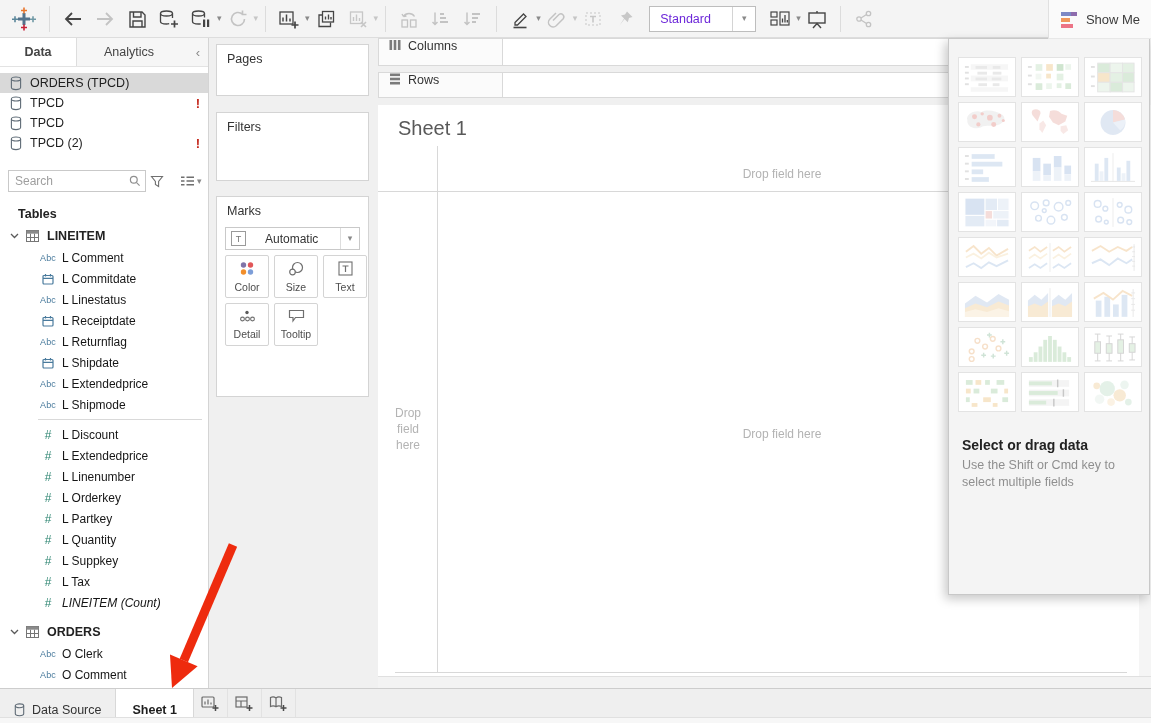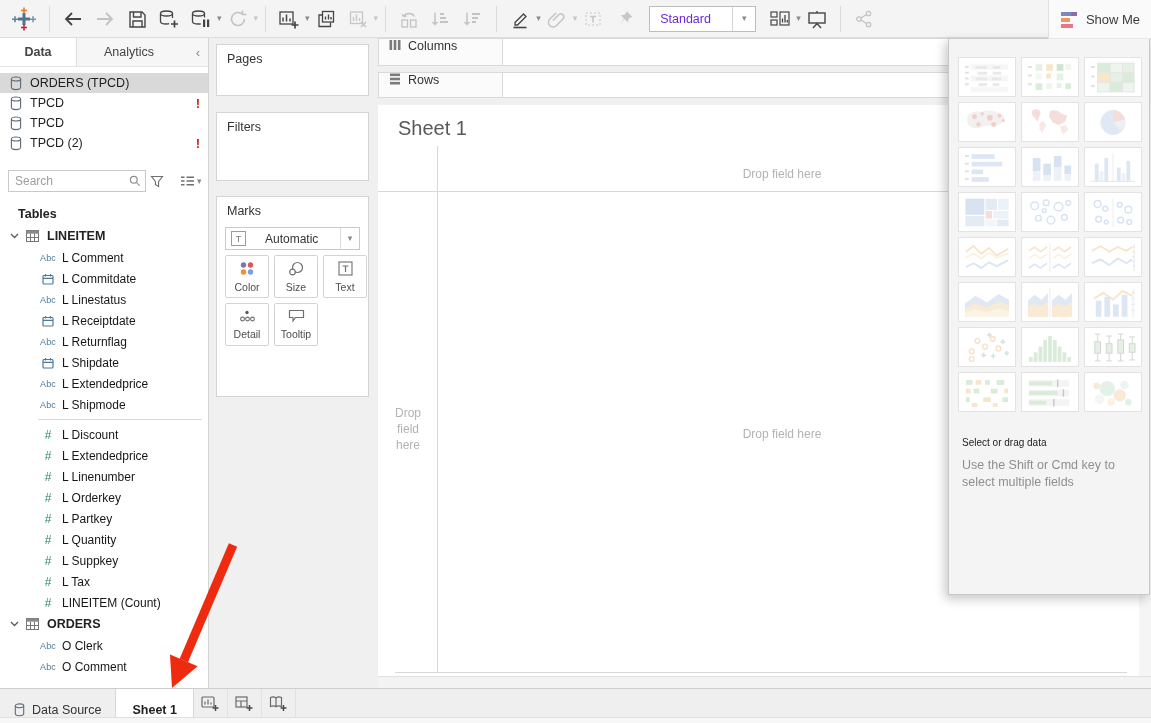--- a/index.html
+++ b/index.html
@@ -49,21 +49,21 @@
   .vsep{width:1px;height:16px;background:#ddd;margin:0 4px}
   .tables-label{font-weight:bold;font-size:12.5px;color:#222;margin:14px 0 0 18px;height:18px}
   .tbl-head{display:flex;align-items:center;height:22px;padding-left:8px;cursor:pointer}
   .tbl-head .tname{font-weight:bold;font-size:12.5px;color:#222;margin-left:8px}
   .tbl-head .chev{width:12px;display:flex;justify-content:center}
   .frow{display:flex;align-items:center;height:21px;padding-left:36px;cursor:pointer}
   .fi{width:24px;display:flex;justify-content:center;align-items:center;flex:none}
   .abc{color:#4a7b9d;font-size:9px;letter-spacing:.2px}
   .num{color:#2d8571;font-size:12px}
   .fl{margin-left:2px;color:#161616;font-size:12px;white-space:nowrap}
-  .fl.it{}
+  .fl.it{font-style:italic}
   .fdivider{height:1px;background:#d9d9d9;margin:4px 6px 4px 38px}
 
   
   .card{position:absolute;left:216px;width:153px;background:#fff;border:1px solid #d4d4d4;box-sizing:border-box}
   .card-label{font-size:12.5px;color:#333;padding:7px 0 0 10px}
   #marks-dd{position:absolute;left:8px;top:30px;right:8px;height:21px;border:1px solid #c9c9c9;
             background:#fff;display:flex;align-items:center;cursor:pointer}
   #marks-dd .dd-label{margin-left:19px;font-size:12px;color:#333;flex:1}
   #marks-dd .dd-caret{width:18px;height:100%;border-left:1px solid #ddd;display:flex;align-items:center;justify-content:center}
   .tbox{width:13px;height:13px;border:1px solid #9a9a9a;color:#777;font-size:9px;display:flex;
@@ -85,21 +85,21 @@
   #vscroll{left:1139px;top:105px;width:12px;height:571px;background:#f5f5f5}
   #hscroll{left:378px;top:676px;width:773px;height:12px;background:#f3f3f3;border-top:1px solid #e0e0e0;box-sizing:border-box}
 
   
   #showme-panel{left:948px;top:38px;width:202px;height:557px;background:#f4f4f4;border:1px solid #c8c8c8;
                 box-sizing:border-box;box-shadow:-3px 4px 10px rgba(0,0,0,.22);z-index:10}
   .sm-grid{position:absolute;left:9px;top:18px;display:grid;grid-template-columns:repeat(3,58px);gap:5px}
   .sm-cell{width:58px;height:40px;background:#fff;border:1px solid #e3e3e3;box-sizing:border-box;
            display:flex;align-items:center;justify-content:center;cursor:pointer}
   .sm-cell svg{opacity:.55}
-  #sm-title{position:absolute;left:13px;top:398px;font-weight:normal;font-size:10px;color:#222}
+  #sm-title{position:absolute;left:13px;top:398px;font-weight:bold;font-size:14px;color:#222}
   #sm-hint{position:absolute;left:13px;top:418px;width:172px;color:#8f8f8f;font-size:12.5px;line-height:17px}
 
   
   #bottombar{left:0;top:688px;width:1151px;height:29px;background:#efefef;border-top:1px solid #cdcdcd;
              box-sizing:border-box;display:flex;align-items:stretch}
   #statusbar{left:0;top:717px;width:1151px;height:6px;background:#f7f7f7;border-top:1px solid #e0e0e0;box-sizing:border-box}
   .bb-tab{display:flex;align-items:flex-end;gap:7px;padding:0 14px;border-right:1px solid #d8d8d8;
           font-size:12.5px;color:#333;cursor:pointer}
   .bb-tab.active{background:#fff;font-weight:bold;color:#1e1e1e;padding:0 16px}
   .bb-btn{width:34px;display:flex;align-items:center;justify-content:center;border-right:1px solid #e2e2e2;
@@ -427,21 +427,21 @@
     </div>
   <div class="frow">
       <span class="fi num">#</span>
       <span class="fl">L Tax</span>
     </div>
   <div class="frow">
       <span class="fi num">#</span>
       <span class="fl it">LINEITEM (Count)</span>
     </div>
 
-  <div class="tbl-head" style="margin-top:0">
+  <div class="tbl-head" style="margin-top:8px">
     <span class="chev">
         <svg width="9" height="6">
           <path d="M1,1l3.5,3.5L8,1" stroke="#5a5a5a" fill="none" stroke-width="1.3"></path>
         </svg>
       </span>
     <svg width="13" height="12" style="margin-left:6px">
         <rect x="0.5" y="0.5" width="12" height="11" fill="none" stroke="#767676"></rect>
         <rect x="0.5" y="0.5" width="12" height="3.2" fill="#8a8a8a"></rect>
         <path d="M0.5,7.5h12 M4.5,3.7v7.8 M8.5,3.7v7.8" stroke="#767676"></path>
       </svg>

